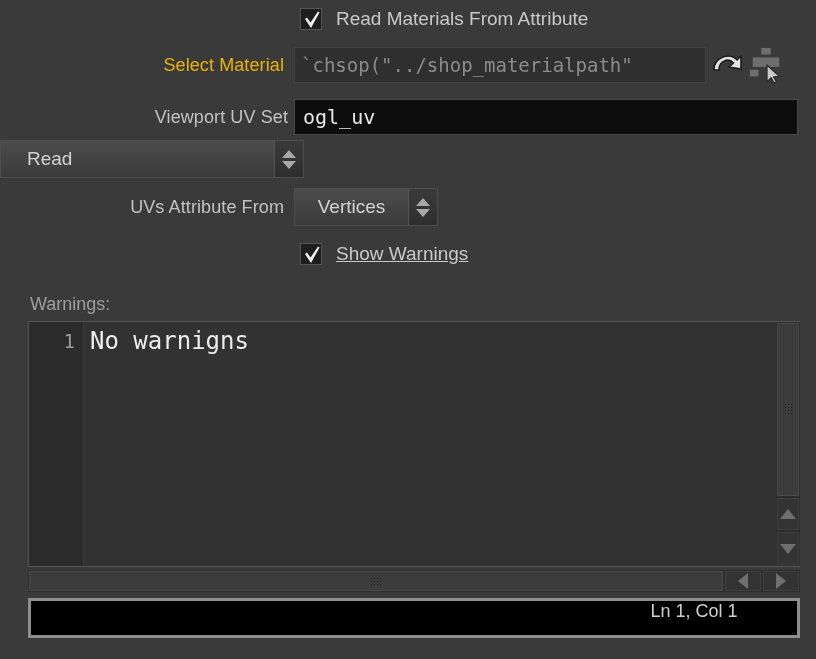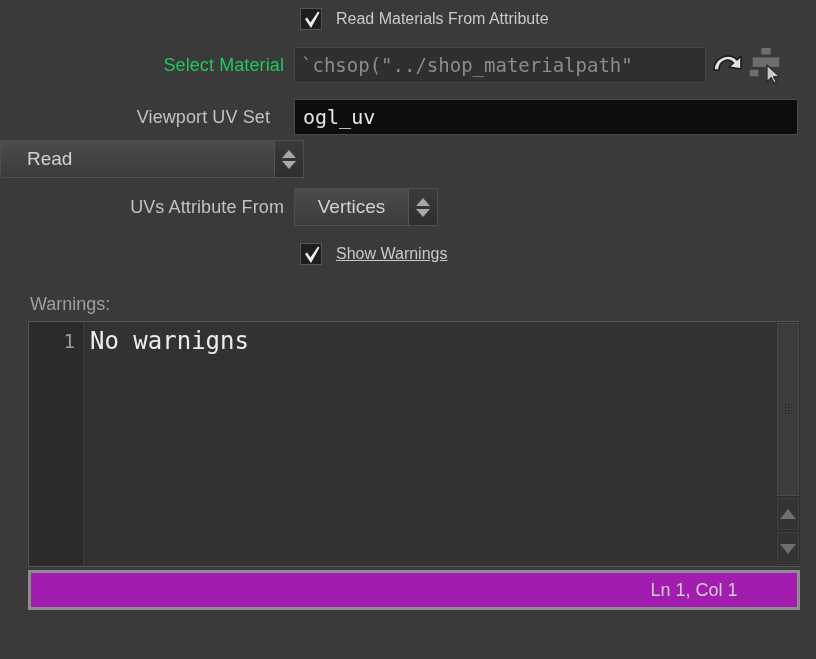--- a/index.html
+++ b/index.html
@@ -23,40 +23,40 @@
     display: flex;
     align-items: center;
   }
   .param-label {
     font-size: 18px;
     color: #c2c2c2;
     text-align: right;
     white-space: nowrap;
     letter-spacing: .1px;
   }
-  .param-label.dim { color: #22c55e; }
+  .param-label.dim { color: #eab308; }
 
   
   .cb-row {
     display: flex;
     align-items: center;
     gap: 14px;
   }
   .checkbox {
     width: 22px;
     height: 22px;
     background: #1e1e1e;
     border: 1px solid #565656;
     box-sizing: border-box;
     position: relative;
     flex: 0 0 auto;
   }
   .checkbox svg { position: absolute; left: 1px; top: 0px; }
   .cb-label {
-    font-size: 16px;
+    font-size: 19px;
     color: #c9c9c9;
     white-space: nowrap;
   }
 
   
   .expr-field {
     background: #2f2f2f;
     border: 1px solid #444;
     box-sizing: border-box;
     height: 36px;
@@ -293,28 +293,28 @@
     background: #333;
     border: 1px solid #3f3f3f;
     box-sizing: border-box;
     margin: 1px;
   }
 
   
   #statusbar {
     position: absolute;
     left: 28px;
-    top: 570px;
+    top: 598px;
     width: 772px;
     height: 40px;
     box-sizing: border-box;
     border: 3px solid #8e8e8e;
-    background: #a21caf;
-    display: flex;
-    align-items: center;
+    background: #000000;
+    display: flex;
+    align-items: flex-start;
   }
   #status-input {
     flex: 1 1 auto;
     background: #3a3a3a;
     border-right: 3px solid #8e8e8e;
   }
   #status-pos {
     width: 206px;
     flex: 0 0 auto;
     display: flex;
@@ -352,21 +352,21 @@
     <svg width="38" height="40" viewBox="0 0 38 40">
       <rect x="14" y="2" width="10" height="7" fill="#6e6e6e"></rect>
       <rect x="5" y="12" width="28" height="10" fill="#6e6e6e"></rect>
       <rect x="2" y="25" width="9" height="7" fill="#6e6e6e"></rect>
       <path d="M20 20 L20 38 L24.5 33.5 L27.5 39 L30 37.5 L27 32.5 L33 32 Z" fill="#c9c9c9" stroke="#2a2a2a" stroke-width="1.4" stroke-linejoin="round"></path>
     </svg>
   </span>
 </div>
 
 <div class="row" style="left:0px; top:99px; width:816px;">
-  <span class="param-label" style="width:294px; padding-right:24px; box-sizing:border-box;">Viewport UV Set</span>
+  <span class="param-label" style="width:294px; padding-right:6px; box-sizing:border-box;">Viewport UV Set</span>
   <span class="text-field" style="width:504px;">
     <span class="val">ogl_uv</span>
   </span>
 </div>
 
 <div class="row" style="left:0px; top:140px; width:816px;">
   <span class="dropdown left" style="width:304px;">
     <span class="dd-text">Read</span>
     <span class="dd-arrows">
       <span class="tri-up"></span>

